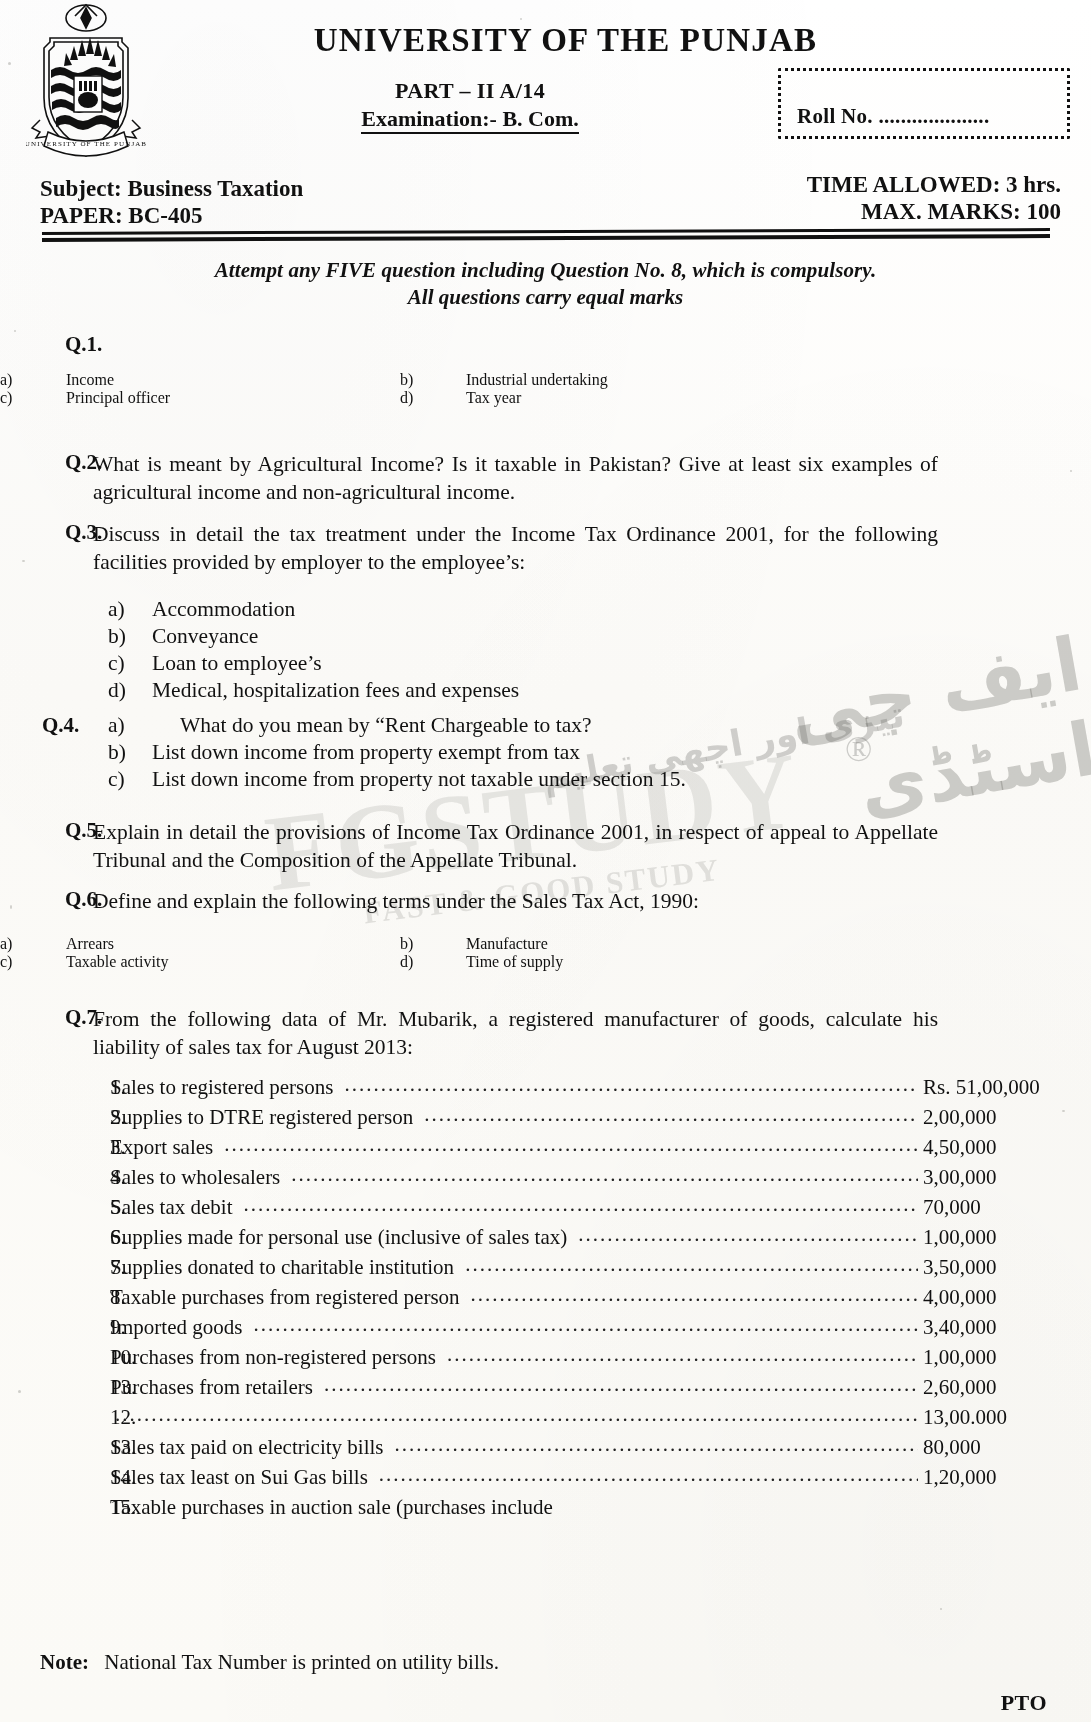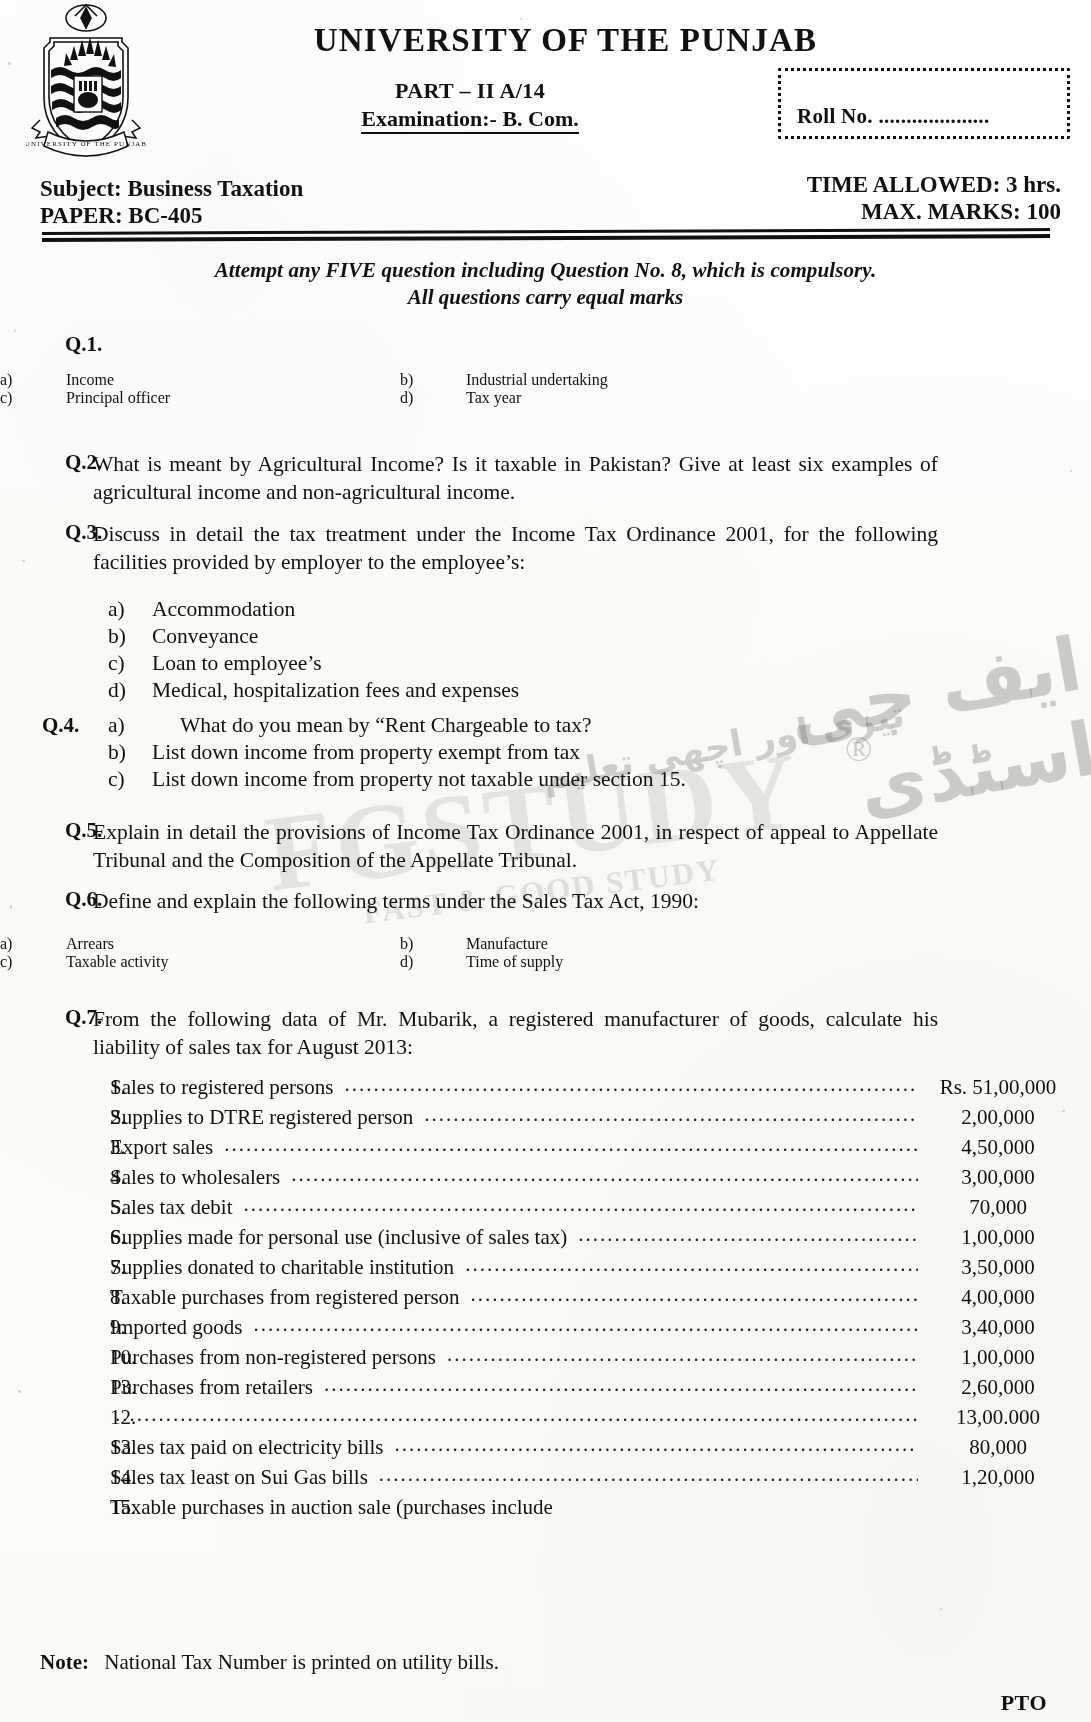--- a/index.html
+++ b/index.html
@@ -106,21 +106,21 @@
   }
   .dnum{ width:62px; flex:0 0 62px; text-align:left; padding-left:110px; }
   .dlabel{ white-space:nowrap; padding-right:6px; }
   .dots{
     flex:1 1 auto; overflow:hidden; white-space:nowrap;
     font-size:21px; letter-spacing:2.0px; color:#222;
     transform:translateY(-3px);
     margin:0 5px;
   }
   .dval{
-    width:168px; flex:0 0 168px; text-align:center; padding-right:18px;
+    width:168px; flex:0 0 168px; text-align:left; padding-right:18px;
     white-space:nowrap;
   }
   .dval.with-rs{ width:168px; }
   .drow.cont .dnum{ visibility:hidden; }
 
   
   .note{ position:absolute; left:40px; top:1650px; font-size:21px; }
   .note b{ font-weight:bold; }
   .pto{ position:absolute; right:44px; top:1690px; font-size:22px; font-weight:bold; letter-spacing:.5px;}
 

